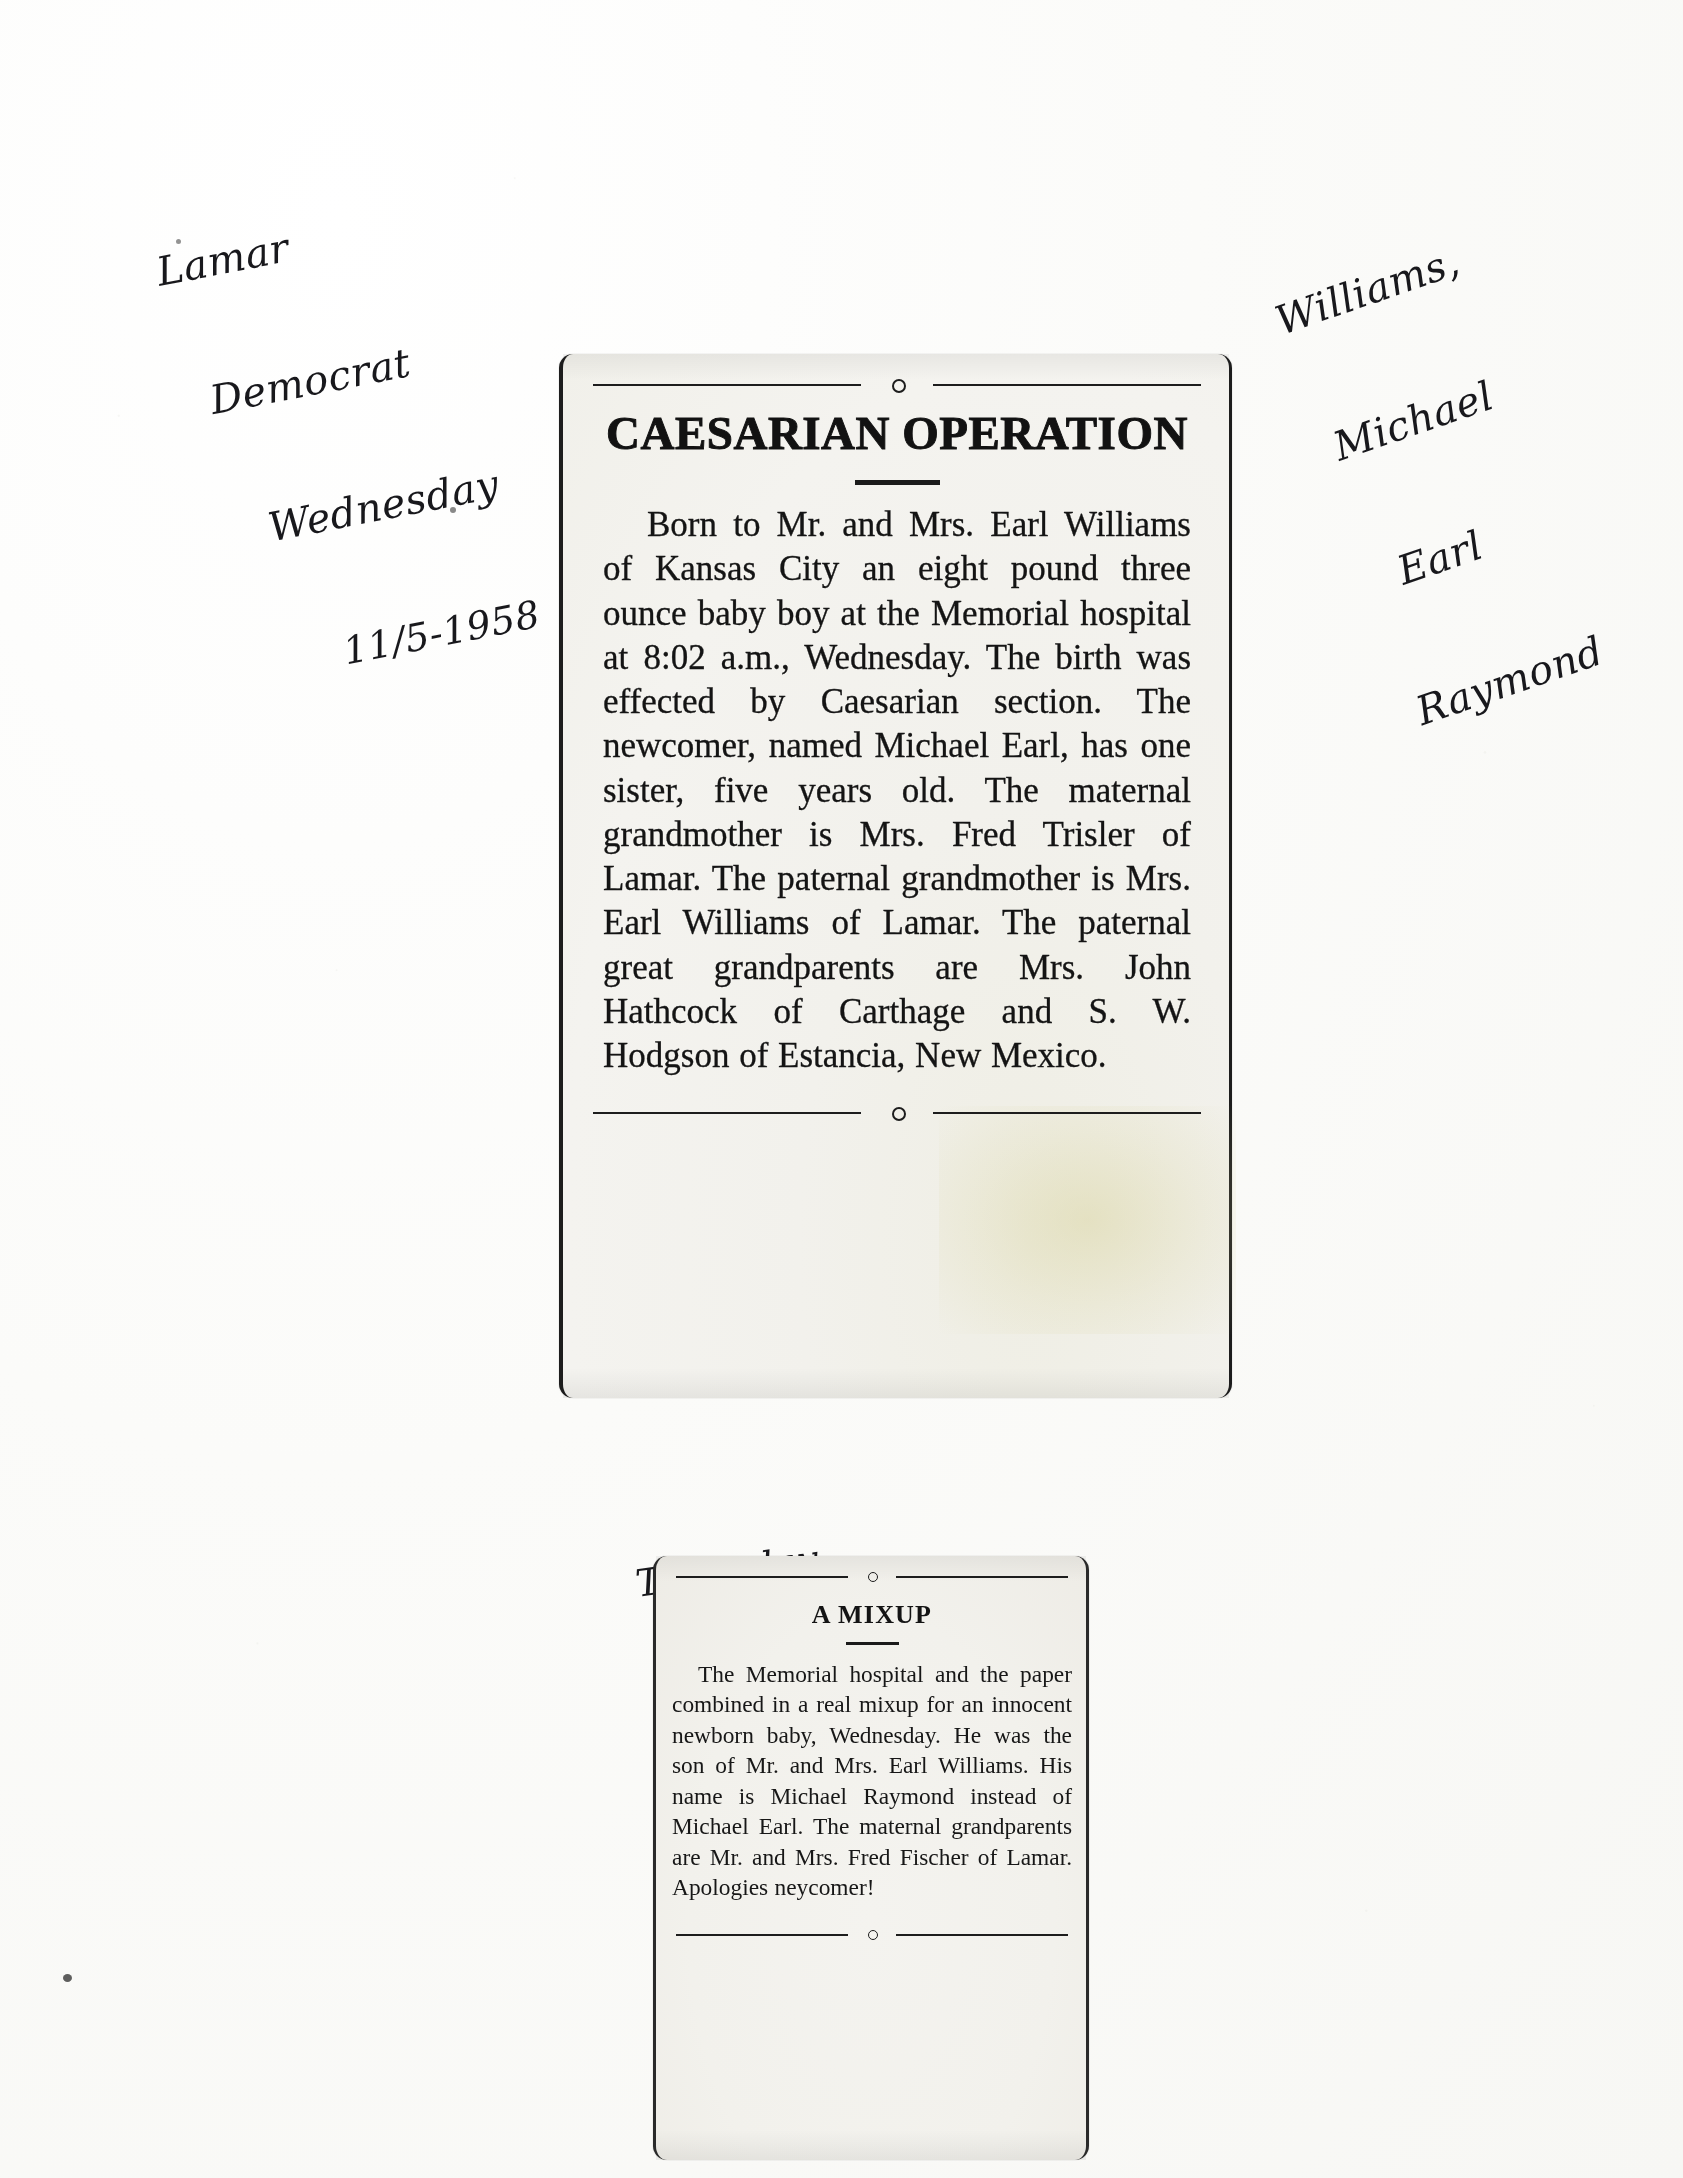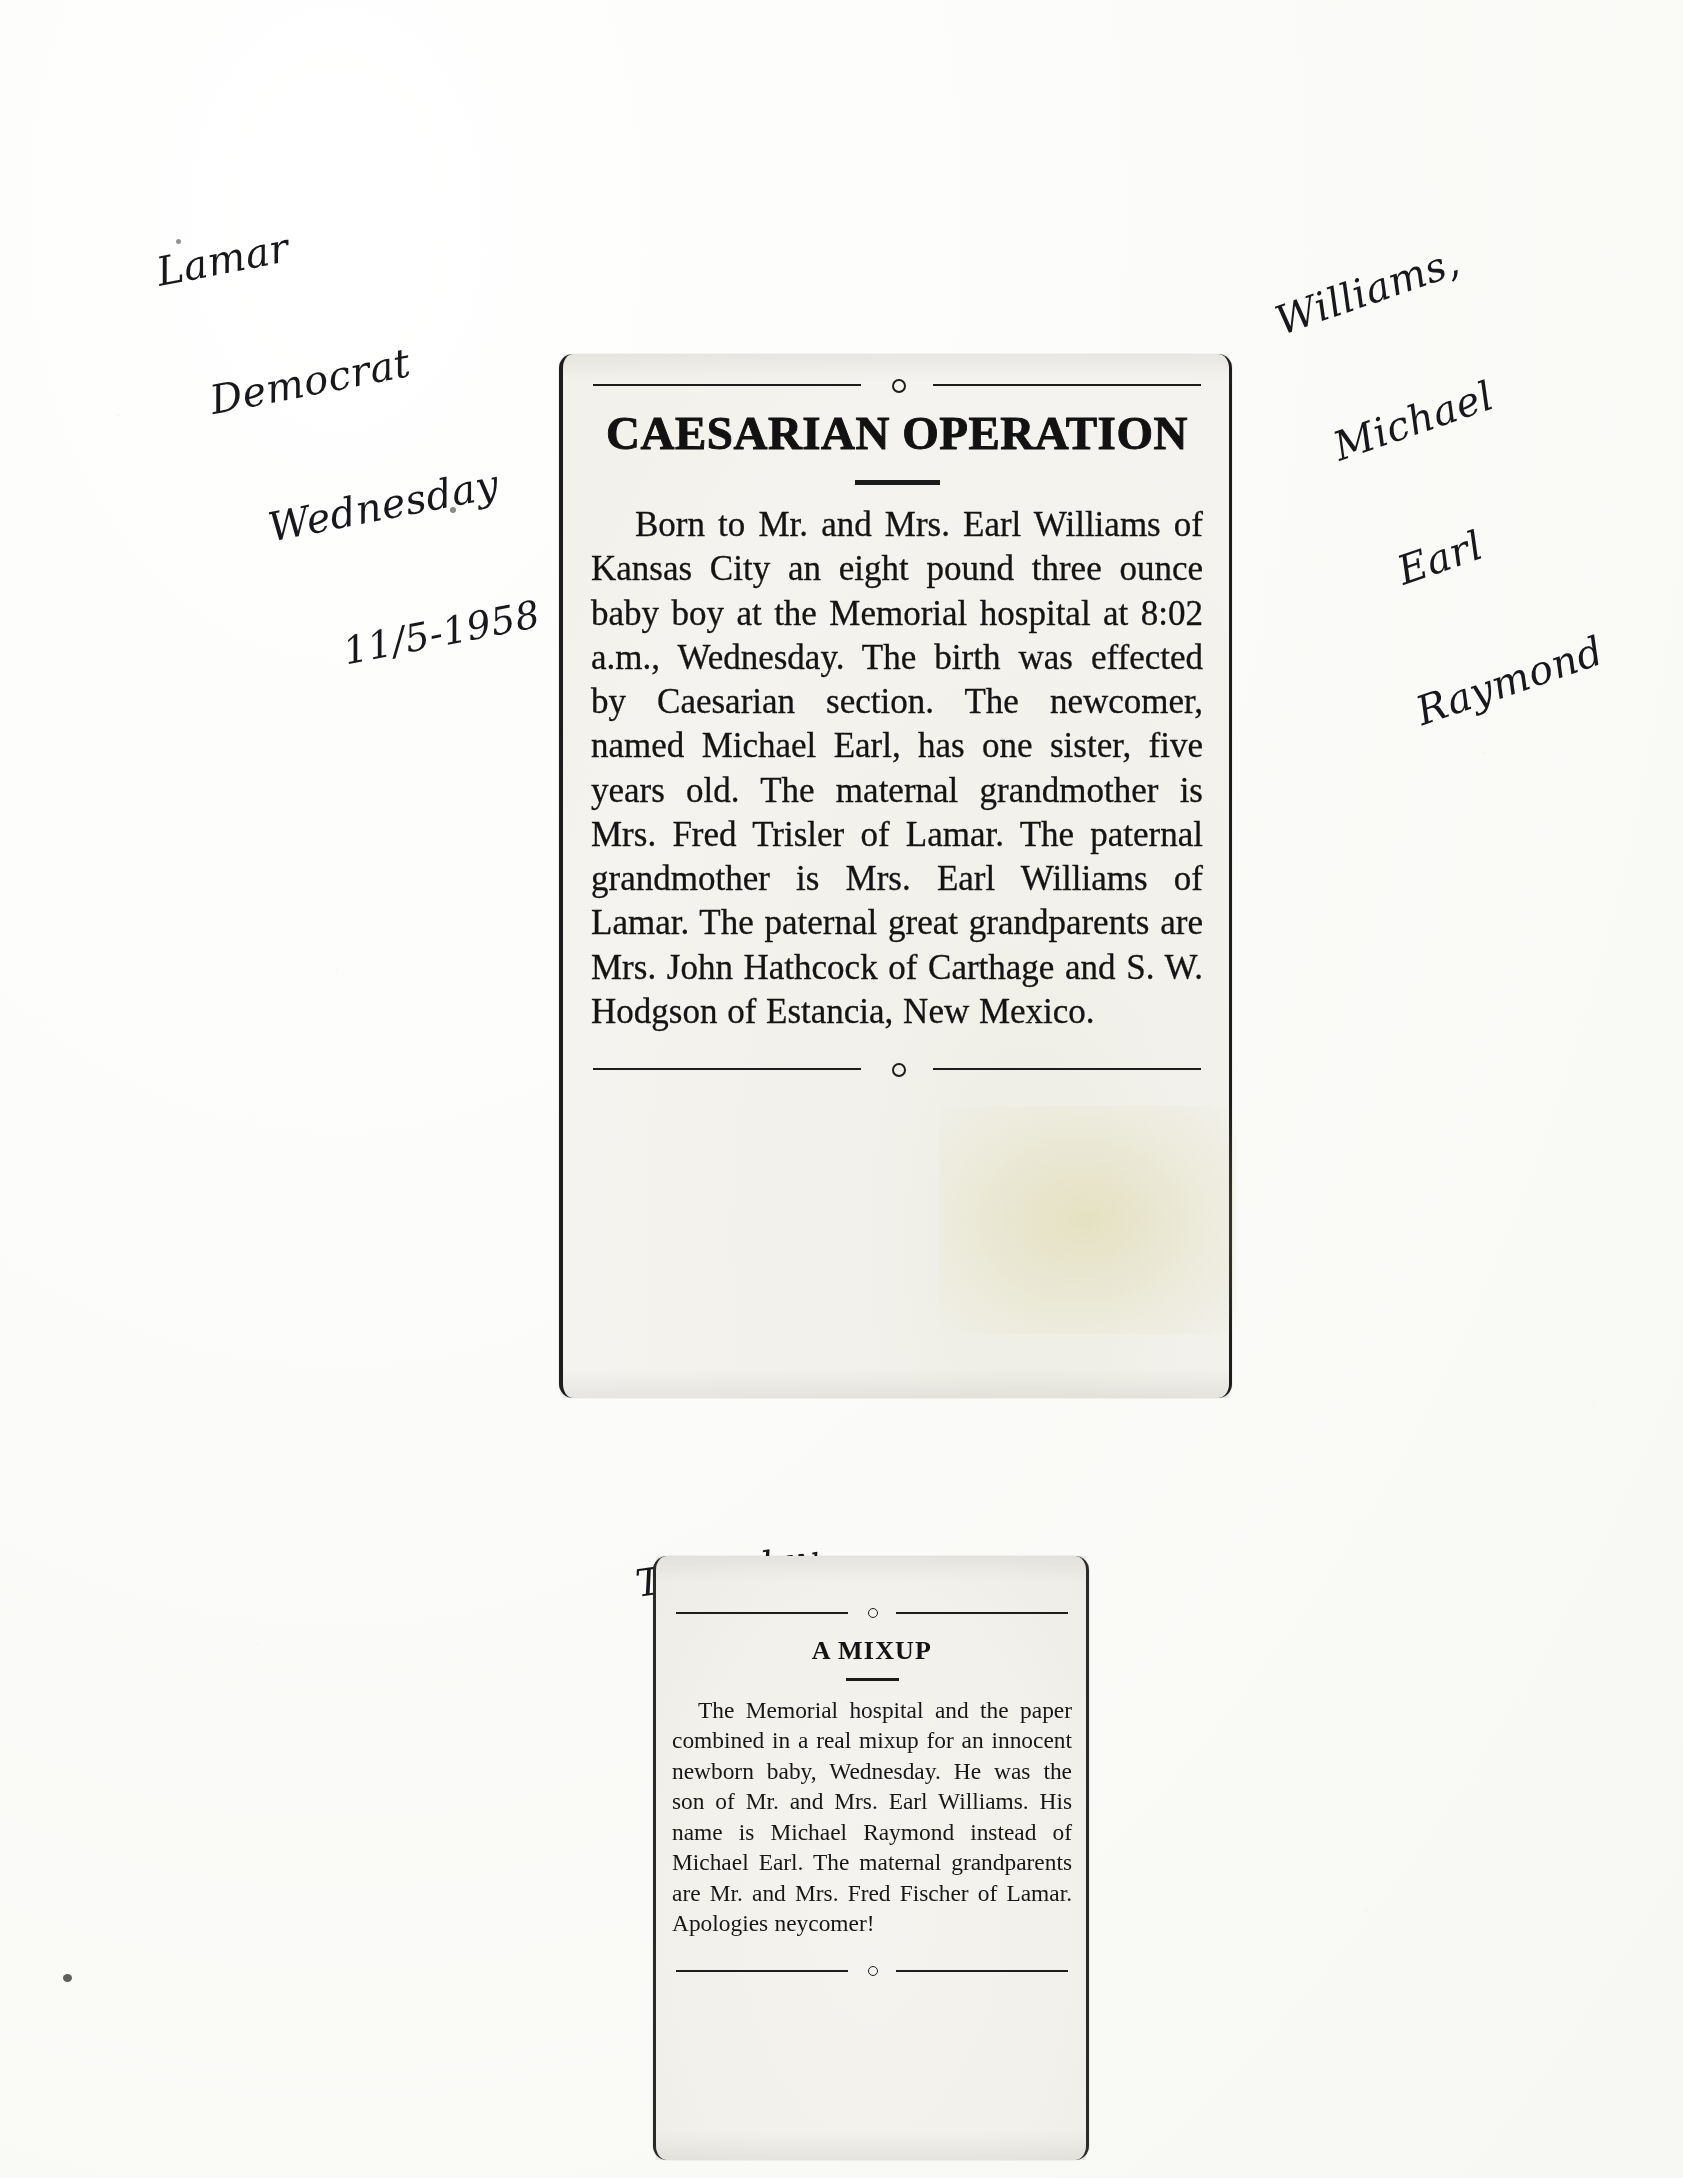--- a/index.html
+++ b/index.html
@@ -151,34 +151,34 @@
   .article-body {
     font-family: "Liberation Serif", serif;
     font-size: 35px;
     line-height: 1.265;
     color: #141414;
     text-align: justify;
     text-align-last: left;
     word-spacing: 1px;
     -webkit-text-stroke: 0.3px #141414;
   }
-  .article-body p { margin: 4px; text-indent: 44px; }
+  .article-body p { margin: 16px; text-indent: 44px; }
 
   #clipping-mixup {
     left: 653px;
     top: 1556px;
     width: 436px;
     height: 604px;
     background:
       radial-gradient(ellipse at 50% 60%, #f4f3ef 0%, #f2f1ec 60%, #eeece6 100%);
     border-left: 3px solid #2a2a2a;
     border-right: 3px solid #2a2a2a;
     box-sizing: border-box;
   }
-  #clipping-mixup .inner { padding: 6px 14px 6px 16px; margin-top: 36px; }
+  #clipping-mixup .inner { padding: 6px 14px 6px 16px; }
 
   .headline-small {
     text-align: center;
     font-family: "Liberation Serif", serif;
     font-weight: bold;
     font-size: 26px;
     letter-spacing: 1.2px;
     color: #141414;
     margin: 16px 0 0 0;
   }

